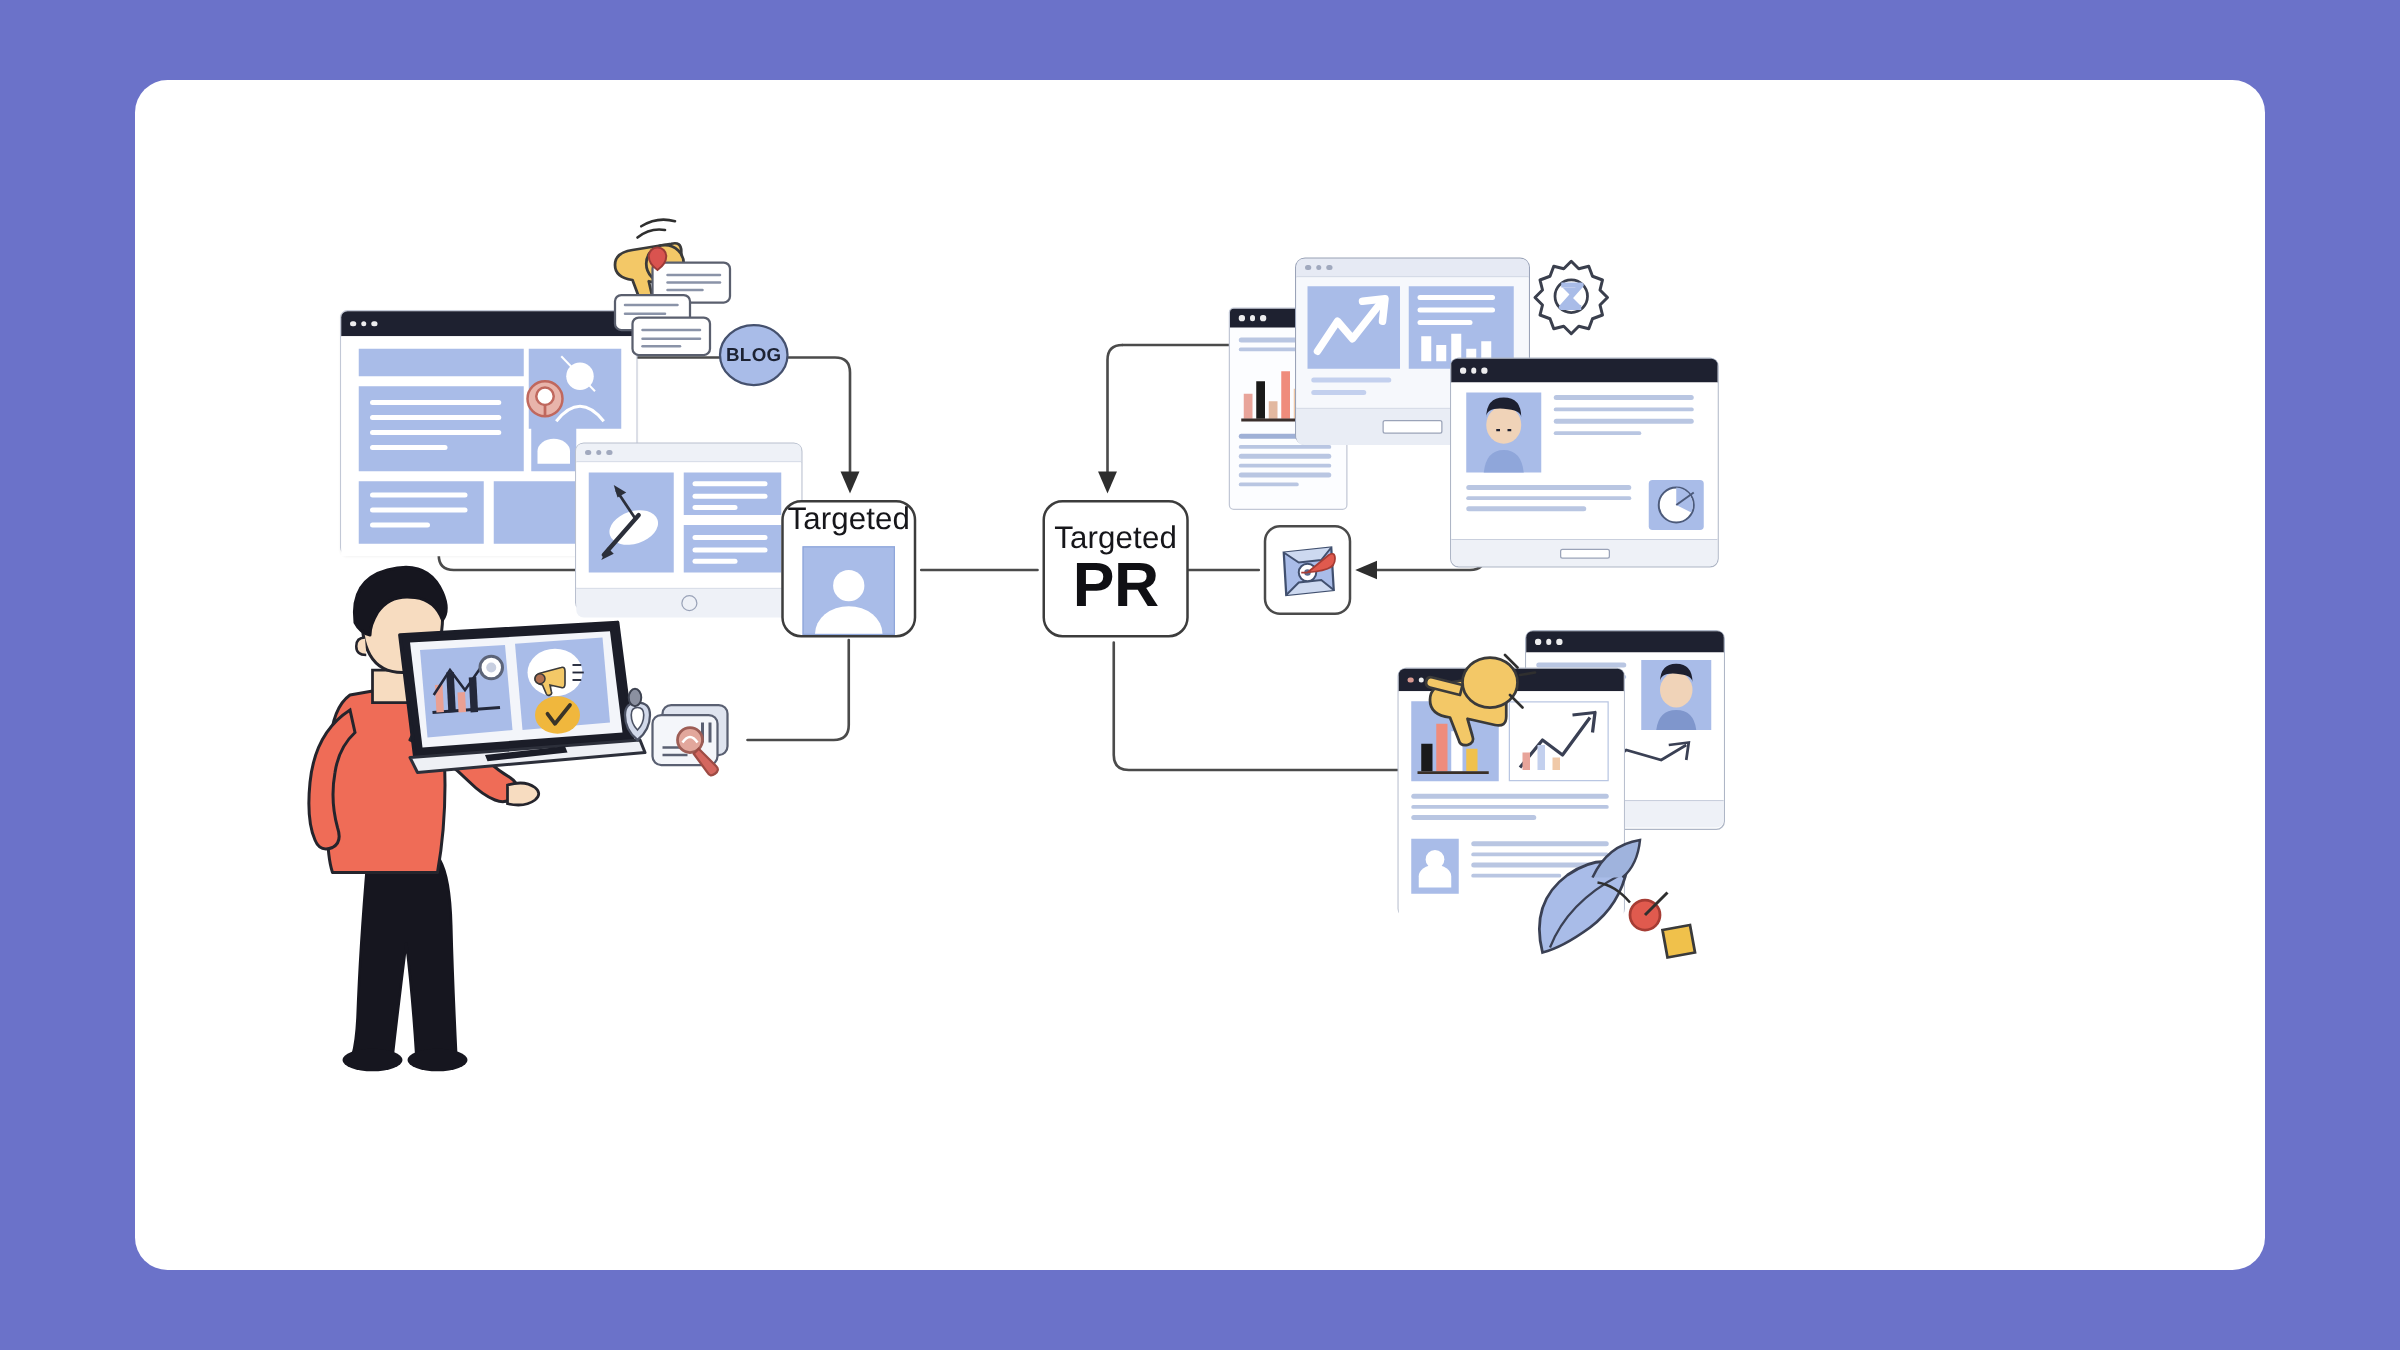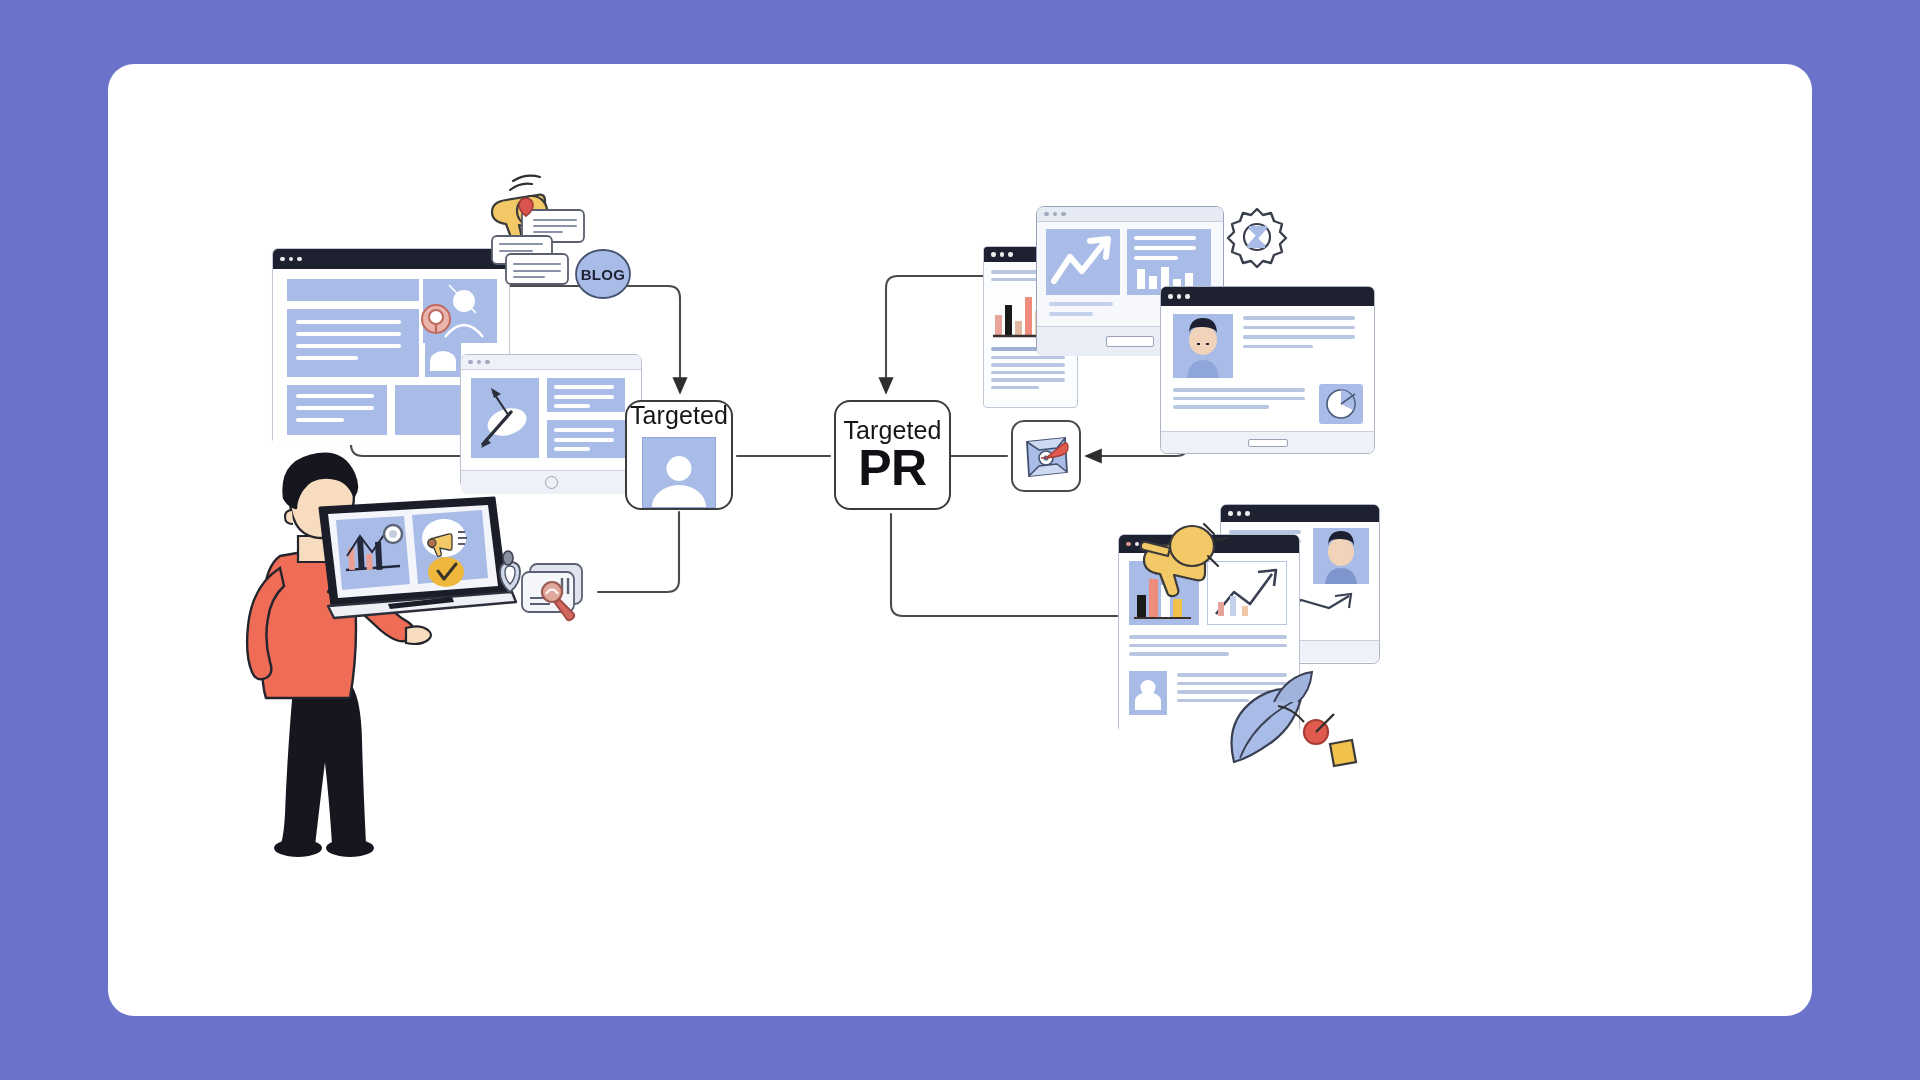--- a/index.html
+++ b/index.html
@@ -220,21 +220,21 @@
             <path d="M12 48 H54"></path>
               <path d="M12 55 H44"></path>
             <path d="M26 68 H72"></path>
               <path d="M26 75 H72"></path>
               <path d="M26 81 H56"></path>
           </g>
           <path d="M38 14 v-6" stroke="#5a5f6e" stroke-width="1.8"></path>
           <path d="M38 2 a7 7 0 0 1 7 7 q0 6 -7 11 q-7 -5 -7 -11 a7 7 0 0 1 7 -7 z" fill="#d9534f" stroke="#9c3b37" stroke-width="1.6"></path>
         </svg>
       </div>
-      <div class="nolabel" style="left:466px; top:184px;">
+      <div class="nolabel" style="left:466px; top:194px;">
         <svg width="58" height="52" viewBox="0 0 58 52">
           <ellipse cx="29" cy="26" rx="27" ry="24" fill="#a9bce8" stroke="#45516e" stroke-width="1.8"></ellipse>
         </svg>
         <span style="position:absolute; left:0; top:0; width:58px; height:52px; display:flex; align-items:center; justify-content:center;
                      font-size:15px; font-weight:bold; color:#1c2233; letter-spacing:.3px;">BLOG</span>
       </div>
 
       <div class="win" style="left:352px; top:290px; width:182px; height:135px; border:1.8px solid #b9c0cf; border-radius:7px; background:#fff;">
         <div class="win-light-bar">
           <span class="dot dark"></span>

